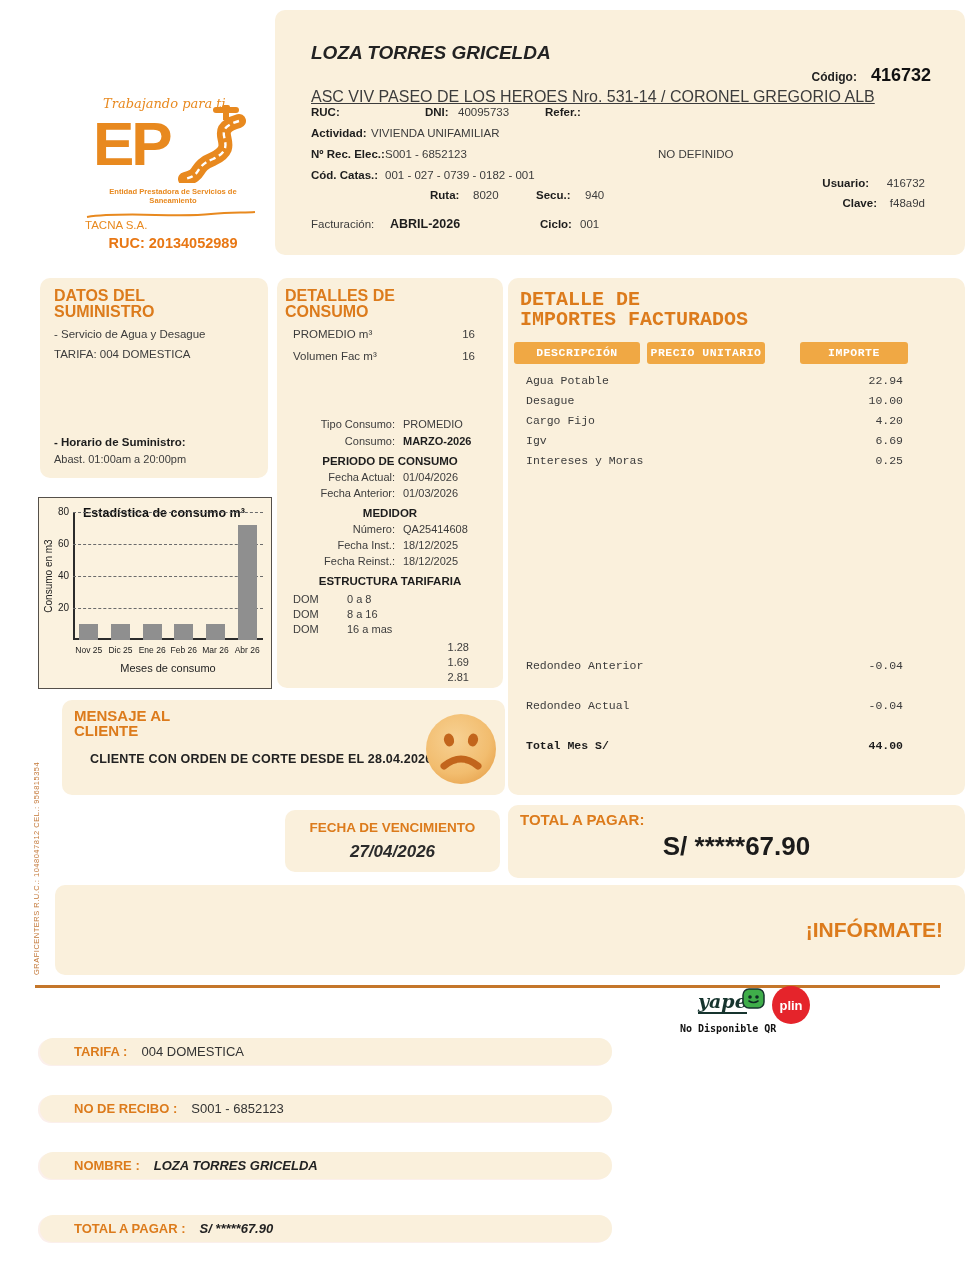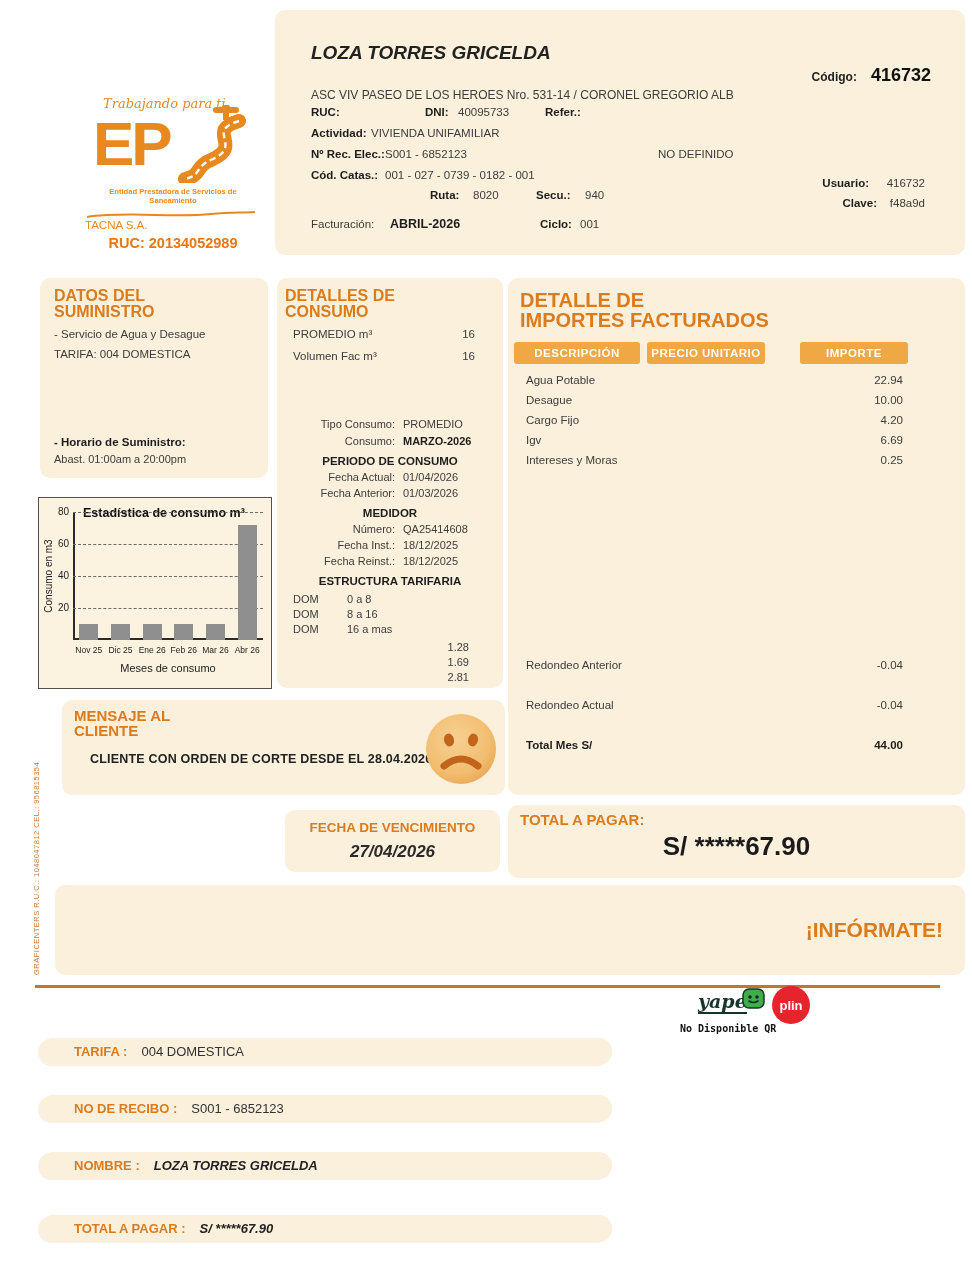--- a/index.html
+++ b/index.html
@@ -102,21 +102,21 @@
     <div style="font-size:11.5px; font-weight:normal; color:#E8891F; width:172px; margin-top:-4px;">TACNA S.A.</div>
     <div style="font-size:14.5px; font-weight:bold; color:#E87714; text-align:center; width:176px; margin-top:4px;">RUC: 20134052989</div>
   </div>
 
   <div class="panel" style="left:275px; top:10px; width:690px; height:245px;">
     <div class="abs cust-name" style="left:36px; top:32px;">LOZA TORRES GRICELDA</div>
     <div class="abs" style="top:55px; right:34px; display:flex; align-items:baseline;">
       <span class="codigo-label">Código:</span>
       <span class="codigo-val">416732</span>
     </div>
-    <div class="abs txt" style="left:36px; top:78px; font-size:12px;">ASC VIV PASEO DE LOS HEROES Nro. 531-14 / CORONEL GREGORIO ALB</div>
+    <div class="abs txt" style="left:36px; top:78px; font-size:16px;text-decoration:underline;">ASC VIV PASEO DE LOS HEROES Nro. 531-14 / CORONEL GREGORIO ALB</div>
 
     <div class="hrow">
       <span class="b" style="left:36px; top:96px;">RUC:</span>
       <span class="b" style="left:150px; top:96px;">DNI:</span>
       <span class="txt" style="left:183px; top:96px;">40095733</span>
       <span class="b" style="left:270px; top:96px;">Refer.:</span>
     </div>
     <div class="hrow">
       <span class="b" style="left:36px; top:117px;">Actividad:</span>
       <span class="txt" style="left:96px; top:117px;">VIVIENDA UNIFAMILIAR</span>
@@ -252,21 +252,21 @@
           <span class="est-rate">1.69</span>
         </div>
         <div class="est-row">
           <span class="est-cat">DOM</span>
           <span class="est-range">16 a mas</span>
           <span class="est-rate">2.81</span>
         </div>
       </div>
   </div>
 
-  <div class="panel" style="left:508px; top:278px; width:457px; height:517px;">
+  <div class="panel" style="left:508px; top:278px; width:457px; height:517px;font-family:Liberation Mono, monospace;">
     <div class="abs sec-title" style="left:12px; top:12px; font-size:20px;">
       <div>DETALLE DE</div>
       <div>IMPORTES FACTURADOS</div>
     </div>
     <div class="pill" style="left:6px; top:64px; width:126px;">DESCRIPCIÓN</div>
     <div class="pill" style="left:139px; top:64px; width:118px;">PRECIO UNITARIO</div>
     <div class="pill" style="left:292px; top:64px; width:108px;">IMPORTE</div>
 
     <div class="abs" style="left:0; top:96px; width:100%;">
         <div class="imp-row">

